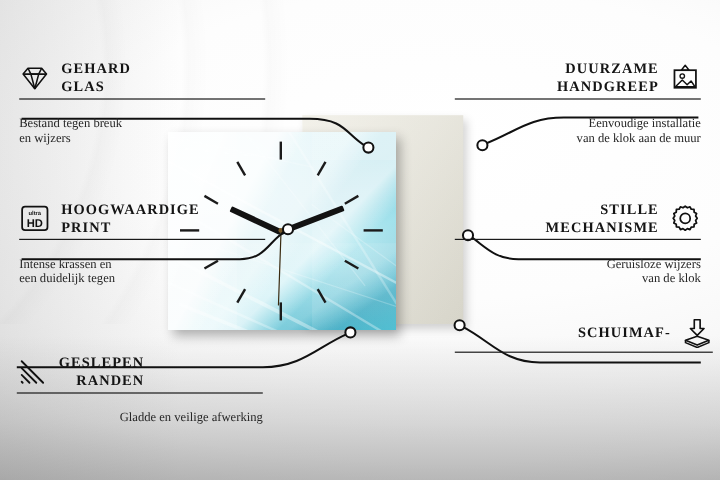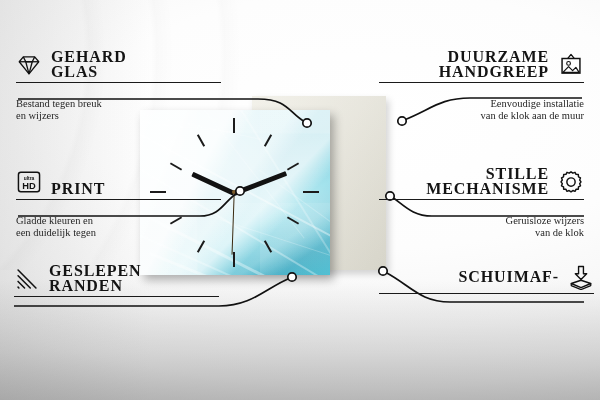--- a/index.html
+++ b/index.html
@@ -107,21 +107,21 @@
     box-shadow:3px 3px 4px rgba(0,0,0,.22);
   }
 
   
   .callout{position:absolute;width:205px;}
   .callout.right{text-align:right;}
   .co-head{display:flex;align-items:center;gap:9px;}
   .callout.right .co-head{justify-content:flex-end;}
   .co-title{
     font-family:"Liberation Serif",serif;
-    font-weight:bold;font-size:16px;line-height:14.5px;
+    font-weight:bold;font-size:12px;line-height:14.5px;
     letter-spacing:.9px;color:#141414;text-transform:uppercase;
   }
   .co-rule{border-bottom:1.4px solid #1a1a1a;margin:3px 0 4px 0;}
   .co-desc{
     font-family:"Liberation Serif",serif;
     font-size:10.5px;line-height:12.4px;color:#262626;margin-top:15px;
   }
   .ico{width:26px;height:26px;flex:0 0 26px;display:block;}
   .ico svg{display:block;width:26px;height:26px;}
 
@@ -241,46 +241,49 @@
   <div class="callout left" style="left:16px;top:167px;">
     <div class="co-head">
       <span class="ico">
         <svg viewBox="0 0 32 32">
           <rect x="3" y="4" width="26" height="24" rx="3" fill="none" stroke="#111" stroke-width="1.8"></rect>
           <text x="16" y="13" font-family="Liberation Sans, sans-serif" font-size="6" font-weight="bold" text-anchor="middle" fill="#111">ultra</text>
           <text x="16" y="25" font-family="Liberation Sans, sans-serif" font-size="11.5" font-weight="bold" text-anchor="middle" fill="#111">HD</text>
         </svg>
       </span>
       <span class="co-title">
-        <br><span>PRINT</span>
-      </span>
-    </div>
-    <div class="co-rule"></div>
-    <div class="co-desc">
-      <span>Gladde kleuren en</span><br><span>een duidelijk tegen</span>
-    </div>
-  </div>
-
-  <div class="callout left" style="left:14px;top:264px;">
+        <span>HOOGWAARDIGE</span><br><span>PRINT</span>
+      </span>
+    </div>
+    <div class="co-rule"></div>
+    <div class="co-desc">
+      <span>Intense krassen en</span><br><span>een duidelijk tegen</span>
+    </div>
+  </div>
+
+  <div class="callout left" style="left:14px;top:295px;text-align:right;">
     <div class="co-head">
       <span class="ico">
         <svg viewBox="0 0 32 32">
             <g stroke="#111" stroke-width="1.9" stroke-linecap="round">
           <path d="M5 5 L27 27"></path>
               <path d="M5 12 L20 27"></path>
               <path d="M5 19 L13 27"></path>
               <path d="M5 26 L6 27"></path>
         </g>
           </svg>
       </span>
       <span class="co-title">
         <span>GESLEPEN</span><br><span>RANDEN</span>
       </span>
     </div>
     <div class="co-rule"></div>
+    <div class="co-desc">
+      <span>Gladde en veilige afwerking</span>
+    </div>
   </div>
 
   <div class="callout right" style="left:379px;top:167px;">
     <div class="co-head">
       <span class="co-title">
         <span>STILLE</span><br><span>MECHANISME</span>
       </span>
       <span class="ico">
         <svg viewBox="0 0 32 32">
           <g fill="none" stroke="#111" stroke-width="1.8" stroke-linejoin="round">

